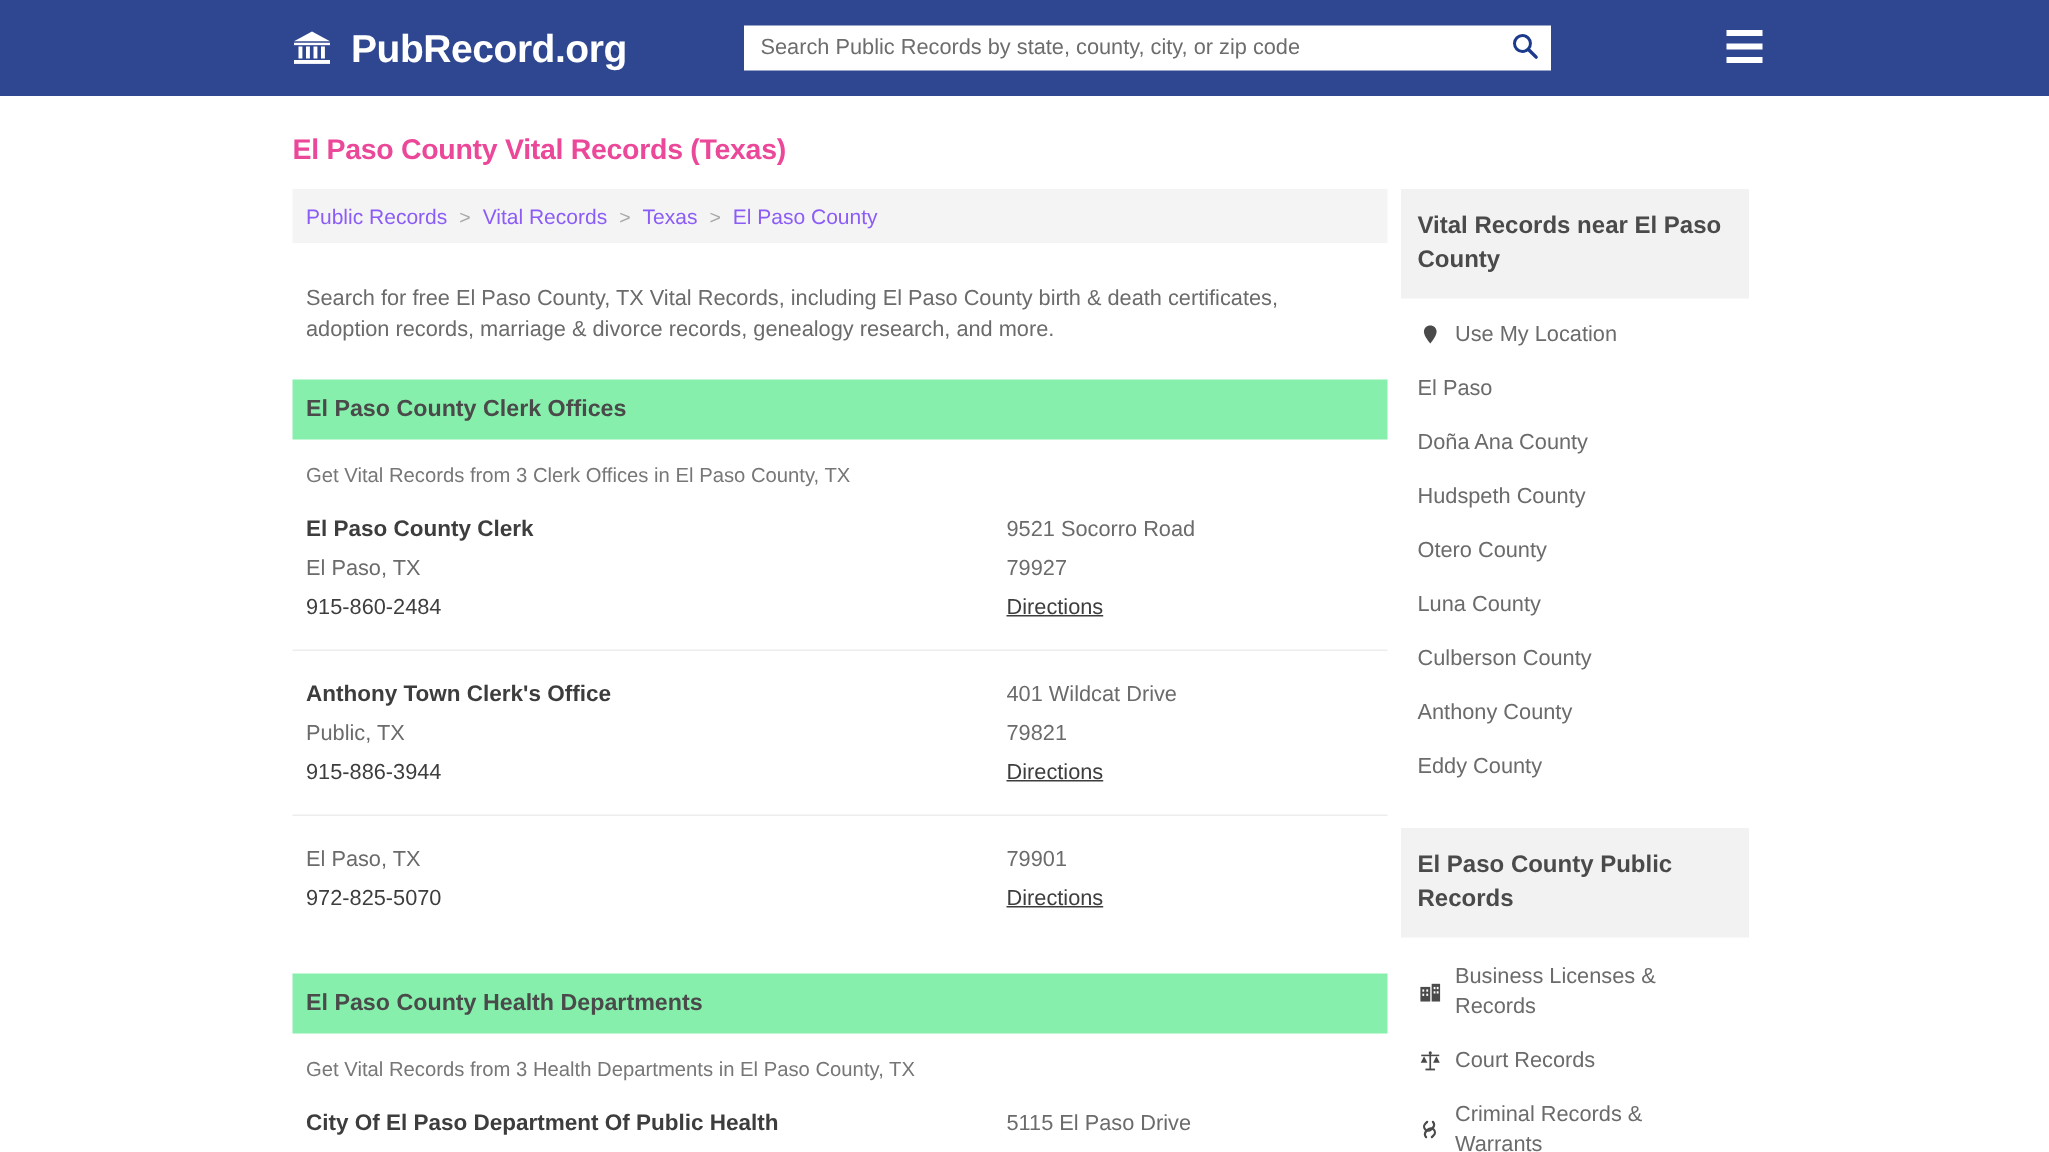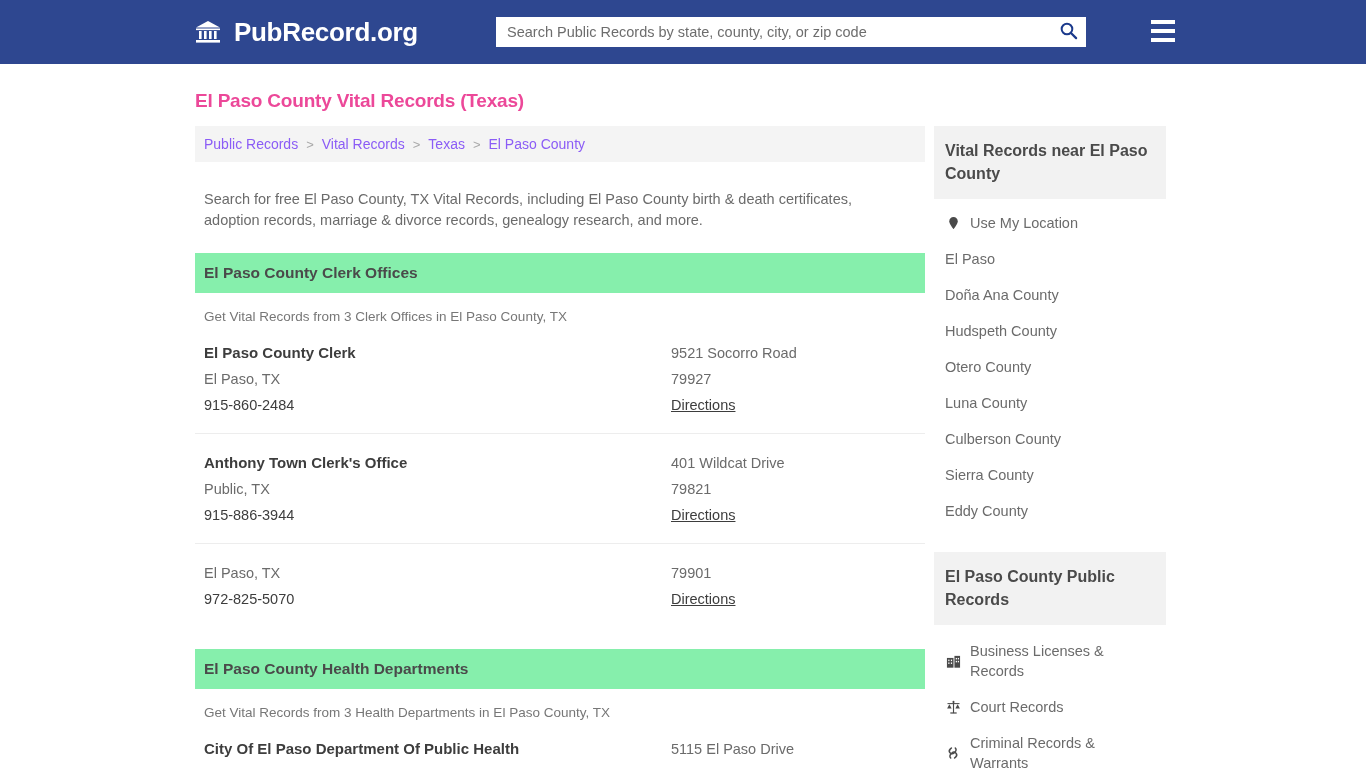--- a/index.html
+++ b/index.html
@@ -32,21 +32,21 @@
     color: #ffffff;
     font-size: 26px;
     font-weight: bold;
     letter-spacing: -0.3px;
     white-space: nowrap;
   }
   .search-wrap {
     position: absolute;
     left: 496px;
     top: 17px;
-    width: 590px;
+    width: 538px;
     height: 30px;
     background: #ffffff;
     display: flex;
     align-items: center;
   }
   .search-input {
     flex: 1 1 auto;
     border: 0;
     outline: none;
     background: transparent;
@@ -339,21 +339,21 @@
             <a href="#" class="side-item">
               <span>Otero County</span>
             </a>
             <a href="#" class="side-item">
               <span>Luna County</span>
             </a>
             <a href="#" class="side-item">
               <span>Culberson County</span>
             </a>
             <a href="#" class="side-item">
-              <span>Sierra County</span>
+              <span>Anthony County</span>
             </a>
             <a href="#" class="side-item">
               <span>Eddy County</span>
             </a>
           </div>
       </div>
 
       <div class="side-block side-block-2">
         <div class="side-header">El Paso County Public Records</div>
         <div class="side-list" id="records-list">

